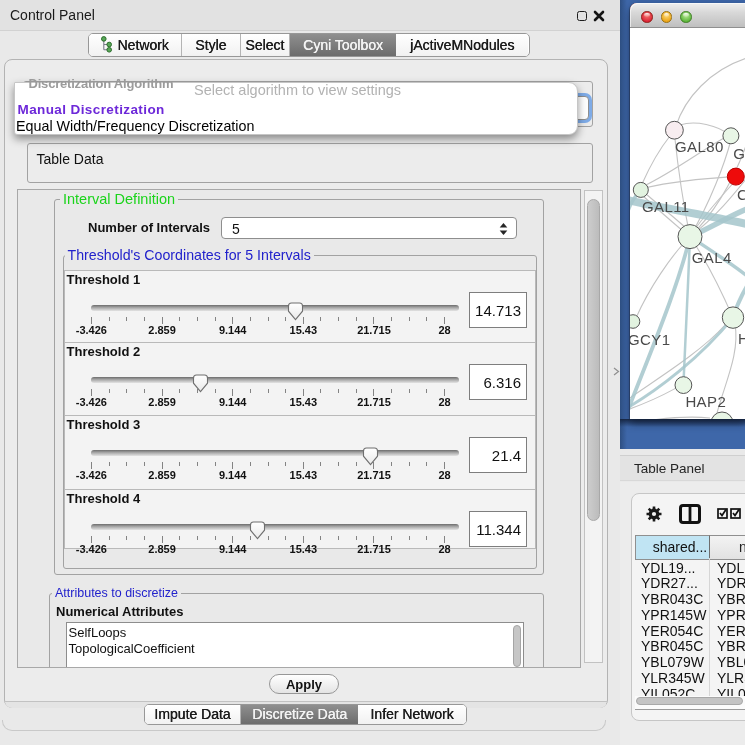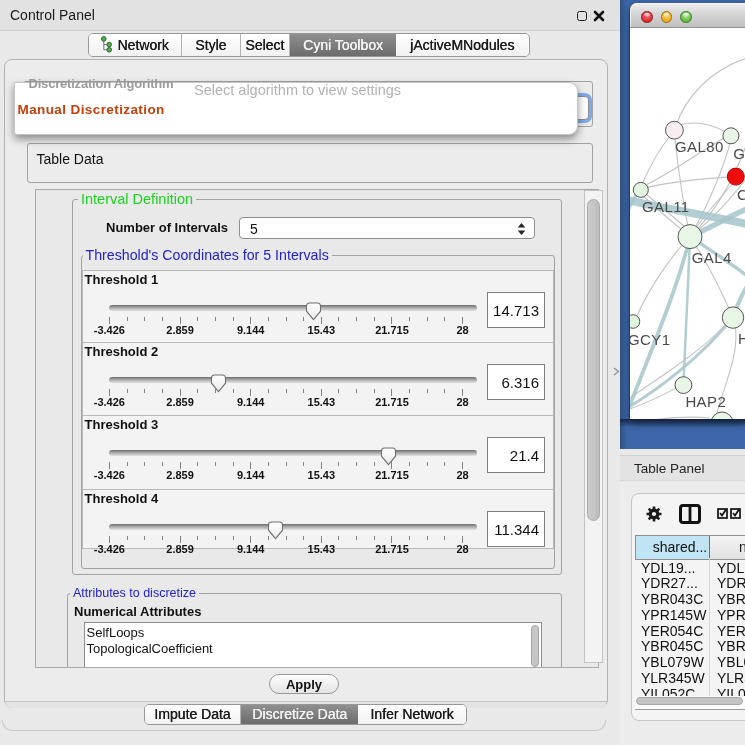--- a/index.html
+++ b/index.html
@@ -16,21 +16,21 @@
   .tabbar .sel { background:linear-gradient(#8f8f8f,#6c6c6c); color:#f3f3f3; border-right:none; }
   #toptabs { left:88px; top:33px; width:441.5px; height:23.5px; }
   #bottabs { left:143.5px; top:703.5px; width:323.5px; height:21.5px; }
   #innerpanel { left:3.5px; top:59px; width:604px; height:649px; background:#ececec; border:1px solid #b3b3b3; border-radius:8px; }
   .groupbox { position:absolute; border:1px solid #a2a2a2; border-radius:3px; }
   .grouplab { position:absolute; font-size:13px; background:#ececec; padding:0 3px; line-height:14px; }
   .combo { position:absolute; background:#fff; border:1px solid #8e8e8e; border-radius:4px; font-size:13px; }
   .combo .cv { position:absolute; left:12px; top:0; }
   .combo .ar { position:absolute; right:7px; }
   
-  #scrollarea { left:12.5px; top:129px; width:564px; height:479px; border:1px solid #a8a8a8; background:#e9e9e9; overflow:hidden;margin-left:18px; }
+  #scrollarea { left:12.5px; top:129px; width:564px; height:479px; border:1px solid #a8a8a8; background:#e9e9e9; overflow:hidden; }
   .trow { position:relative; width:472px; height:73.3px; background:#f3f3f3; border:1px solid #b9b9b9; margin-top:-1px; }
   .trow:nth-child(2) { height:73.8px; }
   .trow:nth-child(3) { height:75.1px; }
   .trow:nth-child(4) { height:60px; }
   .trow .tl { position:absolute; left:2px; top:1.5px; font-size:13px; font-weight:bold; }
   .track { position:absolute; left:26px; top:34.5px; width:368px; height:5.5px; border-radius:3px; background:linear-gradient(#6c6c6c,#a9a9a9 45%,#e3e3e3); }
   .vbox { position:absolute; left:404.5px; top:21px; width:57.5px; height:36px; background:#fff; border:1px solid #7e7e7e; font-size:15px; text-align:right; line-height:35px; padding-right:4.5px; }
   .ticklab { position:absolute; top:53.5px; font-size:11px; font-weight:bold; width:60px; margin-left:-30px; text-align:center; color:#111; }
   .thumb { position:absolute; top:31px; width:17px; height:19px; margin-left:-8.5px; }
   .tick { position:absolute; width:1px; background:#838383; top:46px; }
@@ -277,21 +277,22 @@
 
 <div class="abs" style="left:2px;top:719.5px;width:604px;height:11px;border:1px solid #c9c9c9;border-top:none;border-radius:0 0 10px 10px;"></div>
 <div id="bottabs" class="abs tabbar" style="z-index:5">
   <div class="seg" style="width:97.4px">Impute Data</div>
   <div class="seg sel" style="width:117.4px">Discretize Data</div>
   <div class="seg" style="width:108.7px">Infer Network</div>
 </div>
 
 <div class="abs" style="left:14px;top:82px;width:563.5px;height:52.5px;background:#fff;border:1px solid #c6c6c6;border-radius:1px 9px 9px 3px;box-shadow:0 4px 8px rgba(0,0,0,0.42);z-index:30;">
   <div class="abs" style="left:179px;top:0.5px;font-size:14.5px;line-height:13px;color:#b2b2b2;">Select algorithm to view settings</div>
-  <div class="abs" style="left:2.5px;top:19px;font-size:13.5px;font-weight:bold;letter-spacing:0.4px;color:#c2410c;">Manual Discretization</div>
+  <div class="abs" style="left:2.5px;top:19px;font-size:13.5px;font-weight:bold;letter-spacing:0.4px;color:#6d28d9;">Manual Discretization</div>
+  <div class="abs" style="left:1px;top:35px;font-size:14.3px;color:#000;">Equal Width/Frequency Discretization</div>
 </div>
 
 <svg class="abs" style="left:612.5px;top:366.5px" width="7" height="9" viewBox="0 0 7 9">
     <path d="M1,1 L5.5,4.5 L1,8" stroke="#8f8f8f" stroke-width="1.2" fill="none"></path>
   </svg>
 
 <div id="bluebg" class="abs"></div>
 <div id="netwin" class="abs">
   <div id="nettitle">
     <div class="light" id="lr"></div>

